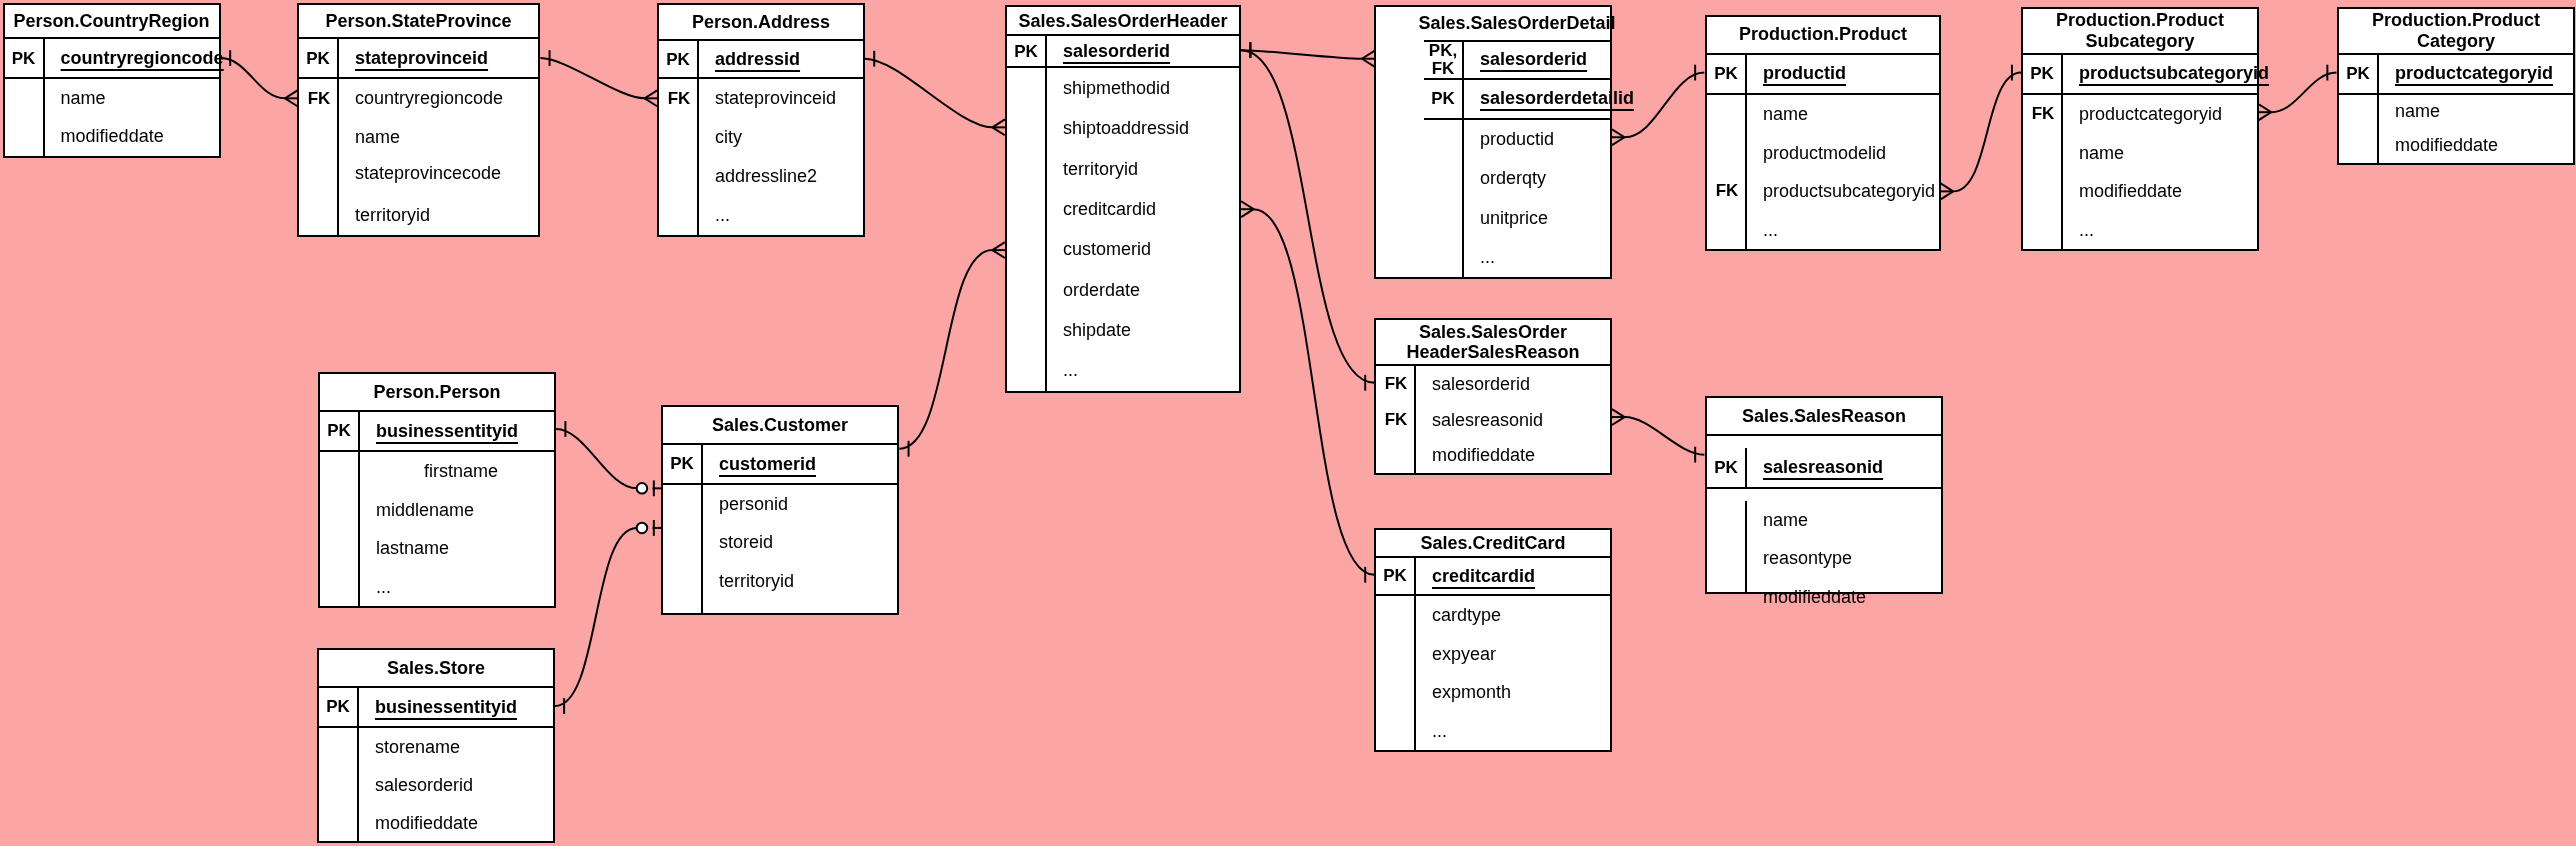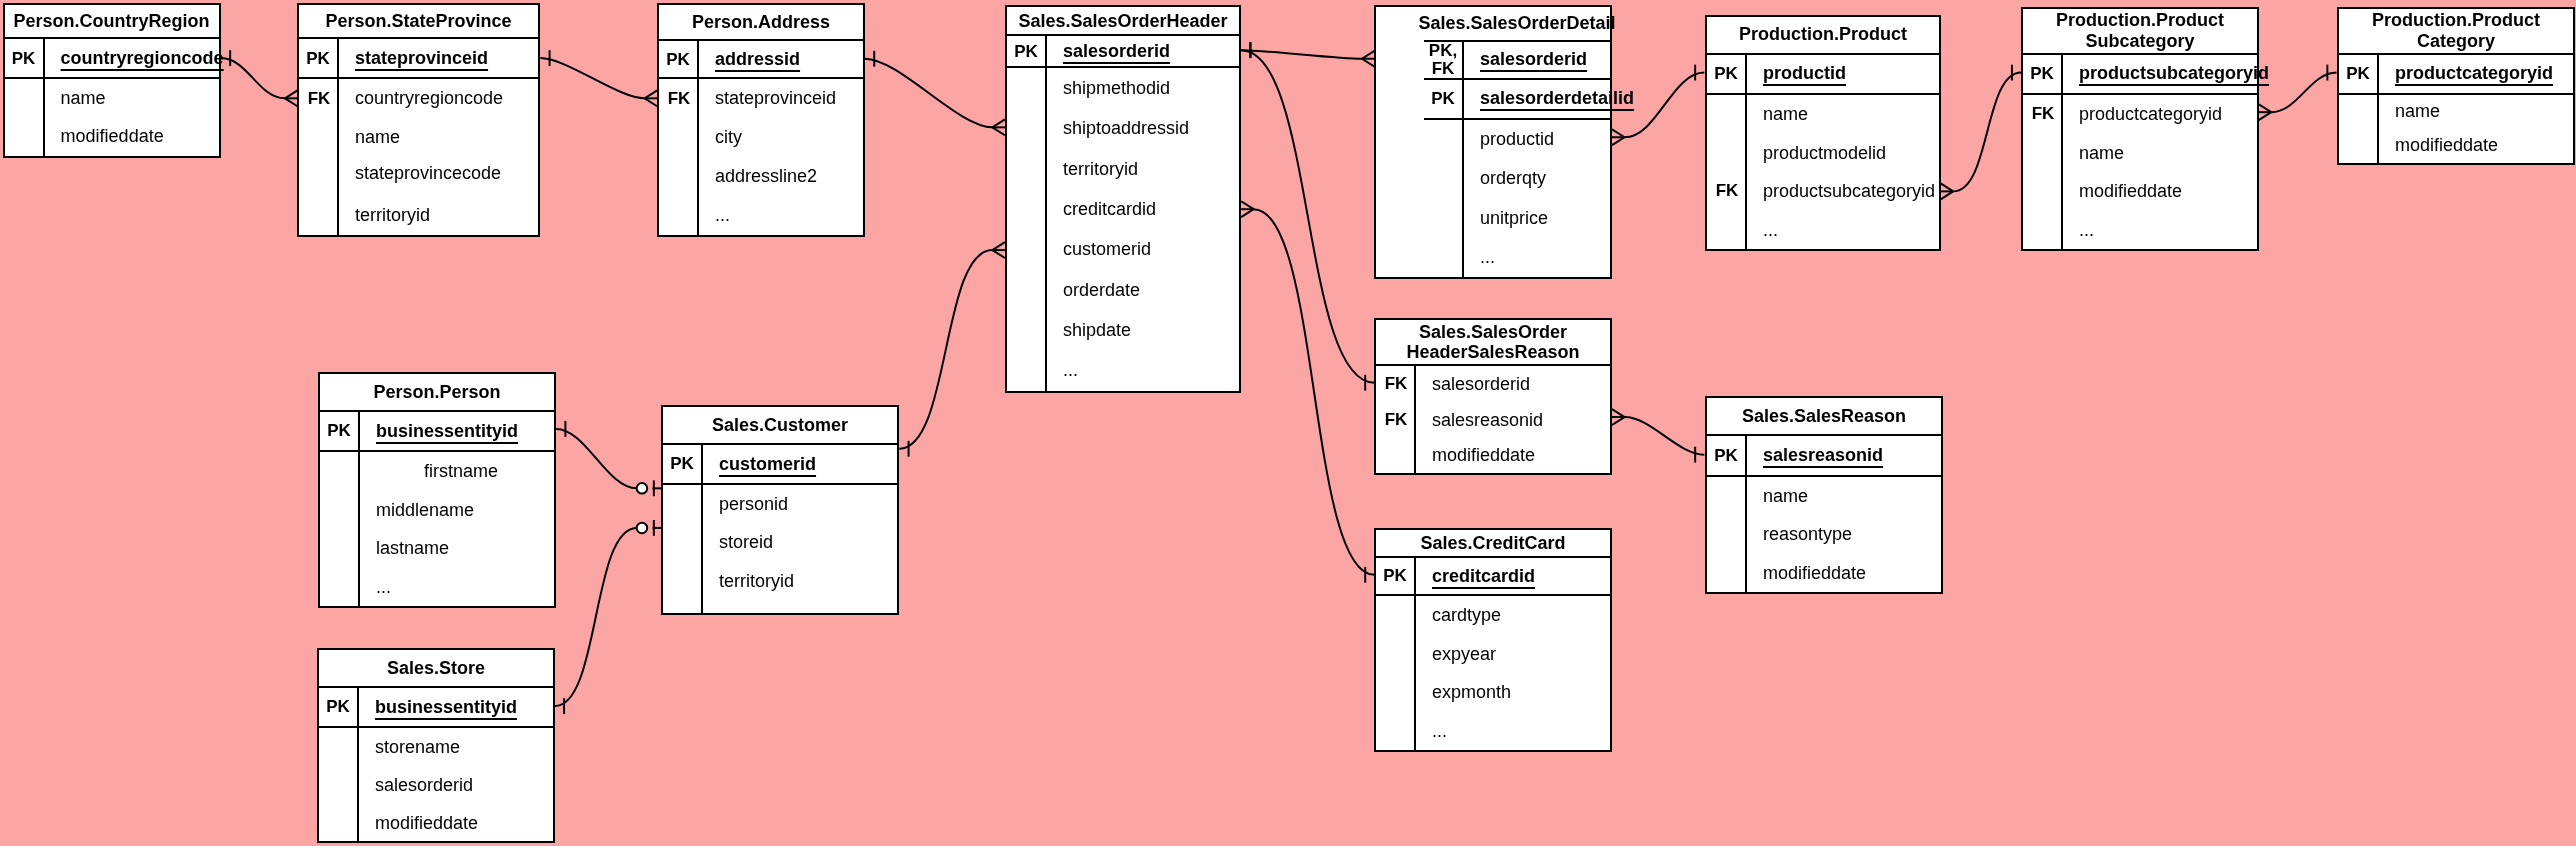--- a/index.html
+++ b/index.html
@@ -378,21 +378,21 @@
         <div class="field-row" style="top: 36px; height: 36px;">
           <div class="field-key">FK</div>
           <div class="field-name">salesreasonid</div>
         </div>
         <div class="field-row" style="top: 71px; height: 36px;">
           <div class="field-key"></div>
           <div class="field-name">modifieddate</div>
         </div>
       </div>
     </div>
-    <div class="entity" style="left: 1705px; top: 396px; width: 238px; height: 198px;">
+    <div class="entity" style="left: 1705px; top: 396px; width: 238px; height: 198px; gap: 12px;">
       <div class="entity-title" style="height: 38px;">
         <span>Sales.SalesReason</span>
       </div>
       <div class="key-row" style="height: 41px;">
         <div class="key-cell">
           <span>PK</span>
         </div>
         <div class="key-name">salesreasonid</div>
       </div>
       <div class="fields">

